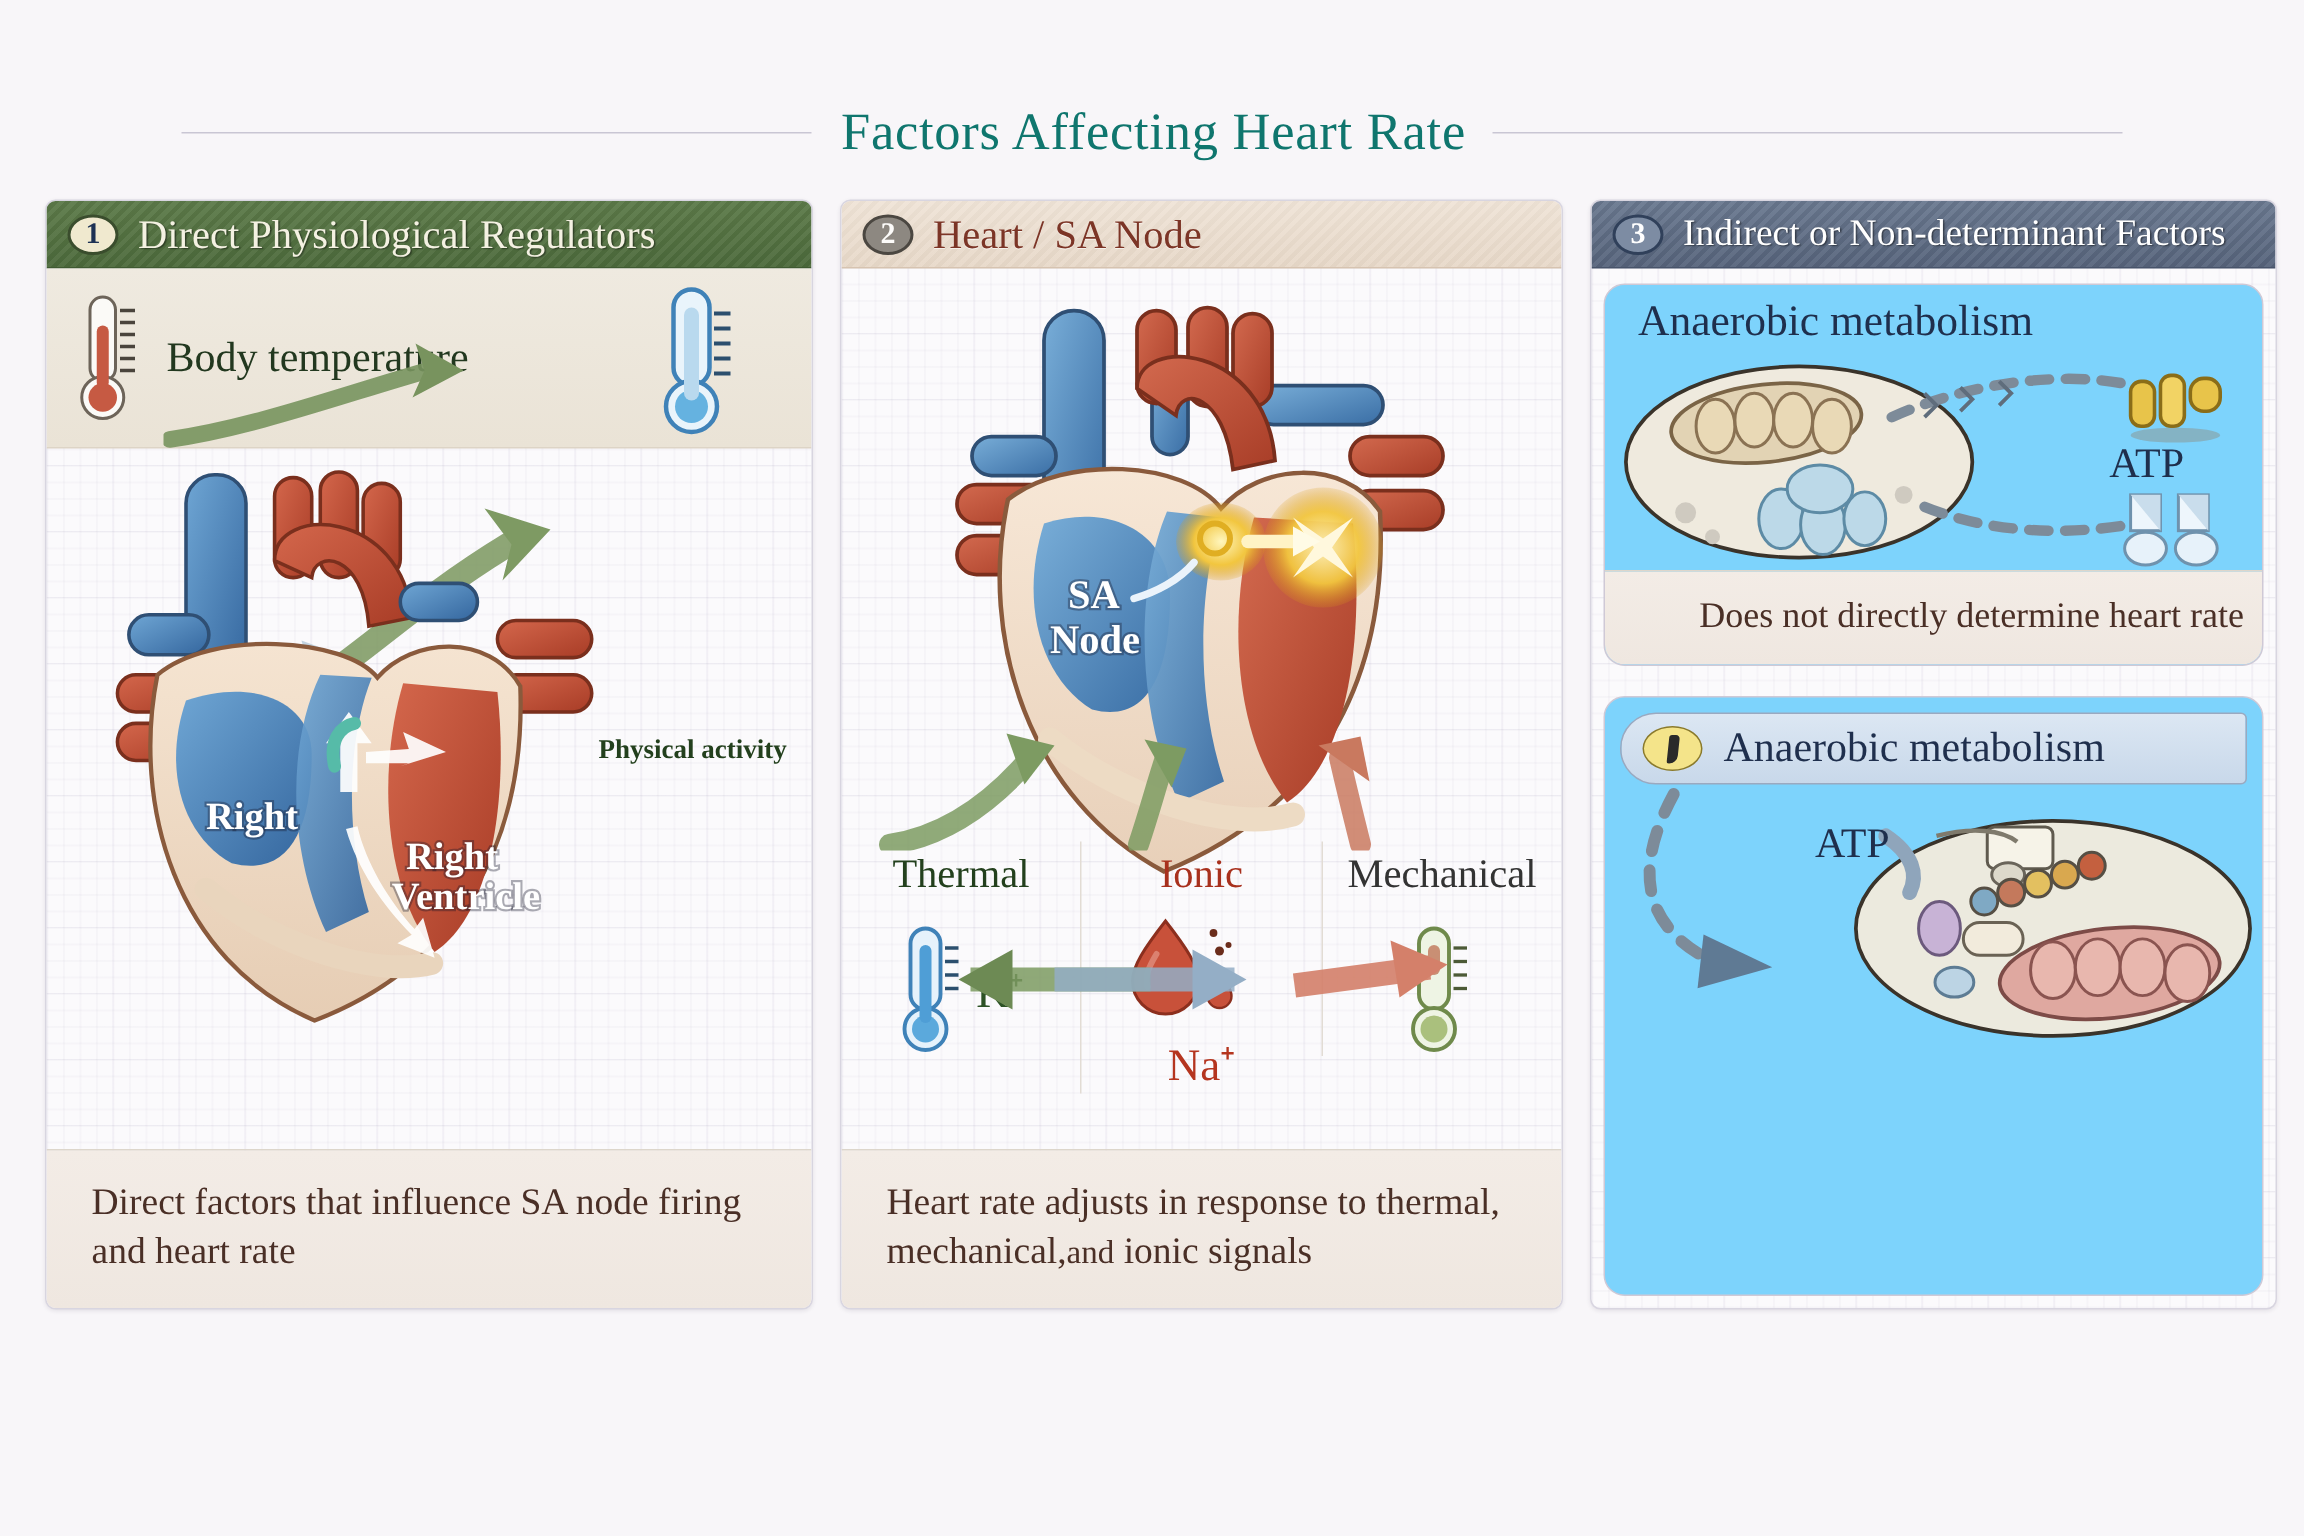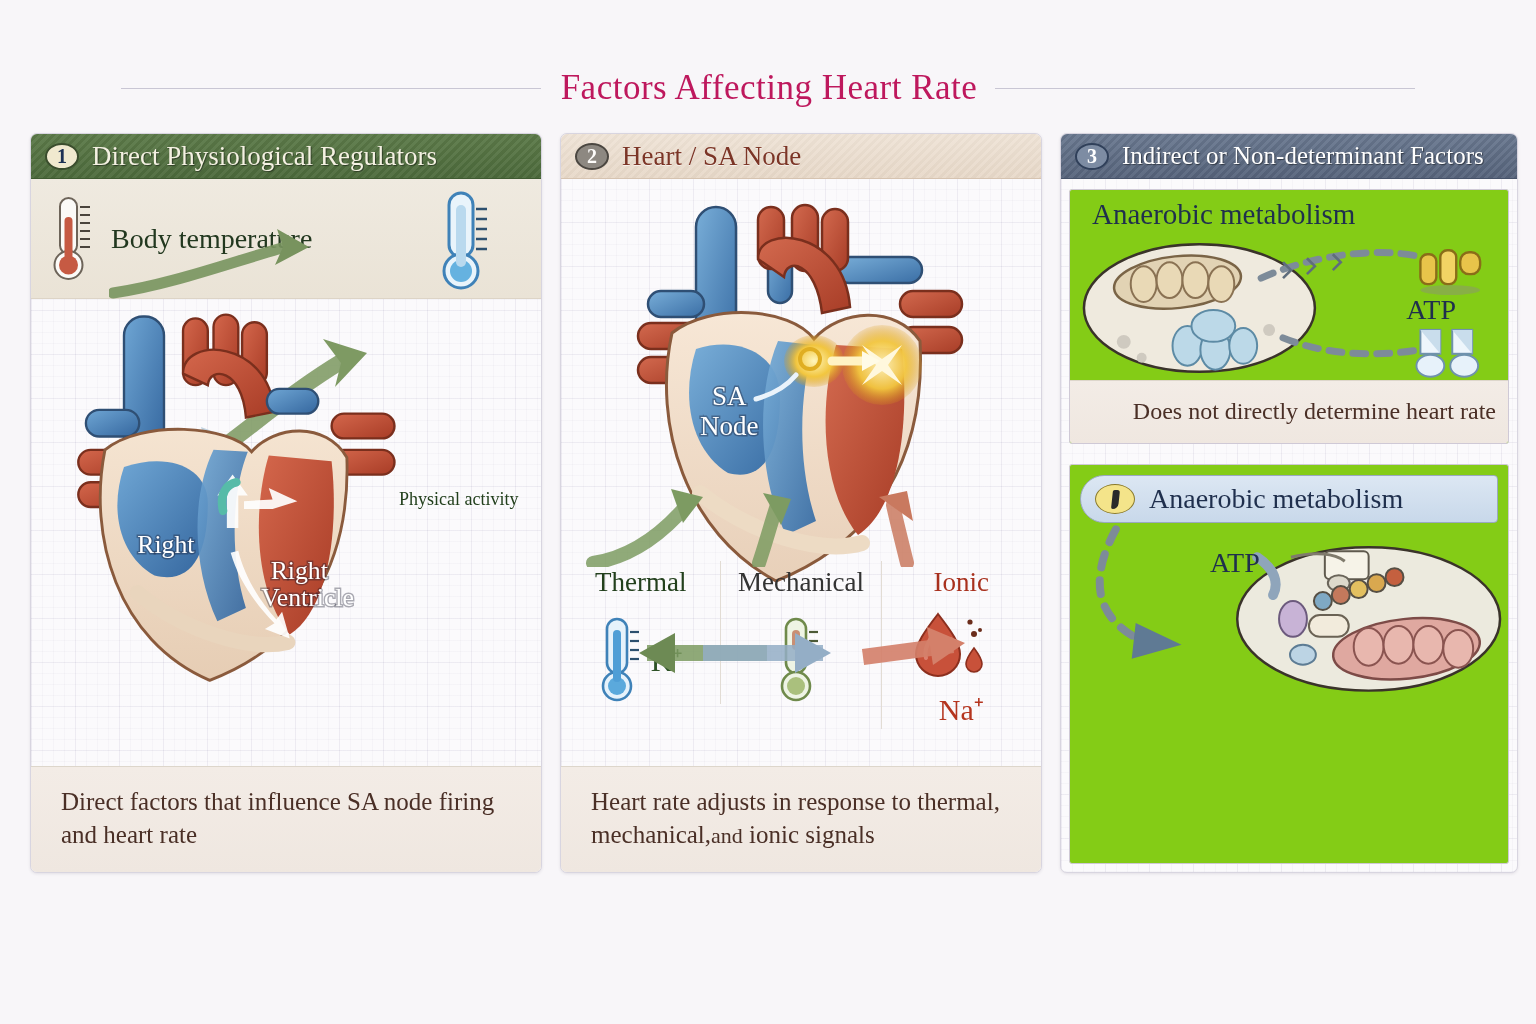--- a/index.html
+++ b/index.html
@@ -14,21 +14,21 @@
 
   
   .title-row{
     position:absolute;left:0;right:0;top:58px;height:60px;
     display:flex;align-items:center;justify-content:center;gap:18px;
   }
   .title-rule{height:1px;background:#c9c6d4;flex:0 0 420px;}
   .title-rule.left{margin-right:2px;}
   .page-title{
     font-family:"Liberation Serif", serif;
-    font-size:35px;letter-spacing:.5px;color:#be185d;
+    font-size:35px;letter-spacing:.5px;color:#0f766e;
     white-space:nowrap;font-weight:400;
   }
 
   
   .panels{position:absolute;left:30px;top:133px;width:1476px;height:740px;display:flex;gap:18px;}
   .panel{
     position:relative;
     background:#fbfafc;
     border:1px solid #d8d5e0;
     border-radius:7px;
@@ -91,21 +91,21 @@
   .phead.slate .phead-title{color:#ffffff;text-shadow:1px 1px 1px rgba(0,0,0,.45);font-size:25px;}
 
   
   .temp-strip{
     position:relative;z-index:3;height:120px;
     background:linear-gradient(180deg,#efeae0,#eae3d6);
     border-bottom:1px solid #ddd4c6;
     display:flex;align-items:center;padding:0 16px;box-sizing:border-box;
   }
   .temp-label{font-size:28px;color:#22381f;margin-left:10px;}
-  .body-area{position:relative;z-index:2;flex:1;}
+  .body-area{position:relative;z-index:2;flex:1;font-weight:bold;}
   .cap{
     position:relative;z-index:3;
     border-top:1px solid #ddd6cb;
     background:linear-gradient(180deg,#f3ece6,#efe7e0);
     padding:18px 22px 20px 30px;box-sizing:border-box;
     color:#4a2f26;font-size:25px;line-height:1.35;
   }
   .cap.center{text-align:right;padding-left:14px;padding-right:14px;}
   .float-text{position:absolute;font-size:18px;line-height:1.12;}
 
@@ -120,22 +120,22 @@
   .tri-title.thermal{color:#23401d;}
   .tri-title.mech{color:#333;}
   .tri-title.ionic{color:#a8301d;}
   .ion-label{font-size:30px;}
   .ion-label.k{color:#2d5226;}
   .ion-label.na{color:#b5351f;}
 
   
   .card{
     position:relative;z-index:3;margin:8px;
-    border:1px solid #cfc9d6;border-radius:3px;
-    background:#84cc16;overflow:hidden;
+    border:1px solid #cfc9d6;border-radius:14px;
+    background:#7dd3fc;overflow:hidden;
   }
   .card-body{position:relative;height:190px;}
   .card-title{
     position:absolute;left:22px;top:8px;font-size:29px;color:#1f2f4d;
   }
   .pill{
     position:relative;z-index:4;margin:10px 10px 0 10px;height:48px;
     border:1px solid #9aa9c0;border-radius:24px 4px 4px 24px;
     background:linear-gradient(180deg,#dce7f3,#c8d8ea);
     display:flex;align-items:center;gap:14px;padding:0 14px;box-sizing:border-box;
@@ -366,54 +366,54 @@
                   <line x1="31" y1="25" x2="40" y2="25"></line>
                 <line x1="31" y1="34" x2="40" y2="34"></line>
                   <line x1="31" y1="43" x2="40" y2="43"></line>
               </g>
             </svg>
             <div class="ion-label k">K⁺</div>
           </div>
         </div>
 
         <div class="tri-col">
+          <div class="tri-title ionic">Ionic</div>
+          <div style="position:relative;height:86px;margin-top:10px;">
+            <svg width="80" height="80" viewBox="0 0 80 80" style="position:absolute;left:26px;top:0;">
+              <path d="M30,6 C44,24 52,36 52,46 A22,22 0 0 1 8,46 C8,36 16,24 30,6 Z" fill="#c8513a" stroke="#8c2f1e" stroke-width="2"></path>
+              <path d="M24,28 C18,38 16,44 18,50" stroke="#e8a293" stroke-width="4" fill="none" stroke-linecap="round" opacity=".6"></path>
+              <path d="M66,40 C72,48 74,52 74,56 A8,8 0 0 1 58,56 C58,52 60,48 66,40 Z" fill="#c8513a" stroke="#8c2f1e" stroke-width="1.6"></path>
+              <g fill="#6b2d1c">
+                  <circle cx="62" cy="14" r="2.6"></circle>
+                  <circle cx="72" cy="22" r="2"></circle>
+                  <circle cx="66" cy="26" r="3"></circle>
+                </g>
+            </svg>
+          </div>
+          <div class="ion-label na" style="margin-top:-6px;">Na⁺</div>
+        </div>
+
+        <div class="tri-col">
           <div class="tri-title mech">Mechanical</div>
           <div style="display:flex;align-items:center;justify-content:center;margin-top:18px;">
             <svg width="46" height="88" viewBox="0 0 46 88">
               <rect x="8" y="3" width="20" height="54" rx="10" fill="#eef4e4" stroke="#6f8a4b" stroke-width="2.6"></rect>
               <circle cx="18" cy="70" r="14" fill="#eef4e4" stroke="#6f8a4b" stroke-width="2.6"></circle>
               <circle cx="18" cy="70" r="9" fill="#aac07d"></circle>
               <rect x="14" y="14" width="8" height="20" rx="4" fill="#c98f74"></rect>
               <g stroke="#4c5a36" stroke-width="2.2">
                 <line x1="31" y1="16" x2="40" y2="16"></line>
                   <line x1="31" y1="25" x2="40" y2="25"></line>
                 <line x1="31" y1="34" x2="40" y2="34"></line>
                   <line x1="31" y1="43" x2="40" y2="43"></line>
               </g>
             </svg>
           </div>
         </div>
 
-        <div class="tri-col">
-          <div class="tri-title ionic">Ionic</div>
-          <div style="position:relative;height:86px;margin-top:10px;">
-            <svg width="80" height="80" viewBox="0 0 80 80" style="position:absolute;left:26px;top:0;">
-              <path d="M30,6 C44,24 52,36 52,46 A22,22 0 0 1 8,46 C8,36 16,24 30,6 Z" fill="#c8513a" stroke="#8c2f1e" stroke-width="2"></path>
-              <path d="M24,28 C18,38 16,44 18,50" stroke="#e8a293" stroke-width="4" fill="none" stroke-linecap="round" opacity=".6"></path>
-              <path d="M66,40 C72,48 74,52 74,56 A8,8 0 0 1 58,56 C58,52 60,48 66,40 Z" fill="#c8513a" stroke="#8c2f1e" stroke-width="1.6"></path>
-              <g fill="#6b2d1c">
-                  <circle cx="62" cy="14" r="2.6"></circle>
-                  <circle cx="72" cy="22" r="2"></circle>
-                  <circle cx="66" cy="26" r="3"></circle>
-                </g>
-            </svg>
-          </div>
-          <div class="ion-label na" style="margin-top:-6px;">Na⁺</div>
-        </div>
-
         <svg width="440" height="60" viewBox="0 0 440 60" style="position:absolute;left:16px;top:62px;pointer-events:none;">
           <path d="M70,30 L190,30" stroke="#7d9b62" stroke-width="16" stroke-linecap="butt" opacity=".85"></path>
           <path d="M62,30 L98,10 L98,50 Z" fill="#6d8a54"></path>
           <path d="M126,30 L246,30" stroke="#94aec6" stroke-width="16" opacity=".85"></path>
           <path d="M254,30 L218,10 L218,50 Z" fill="#94aec6"></path>
           <path d="M286,34 L376,22" stroke="#d4806a" stroke-width="16" stroke-linecap="butt" opacity=".9"></path>
           <path d="M388,20 L350,4 L356,42 Z" fill="#d4806a"></path>
         </svg>
       </div>
 

